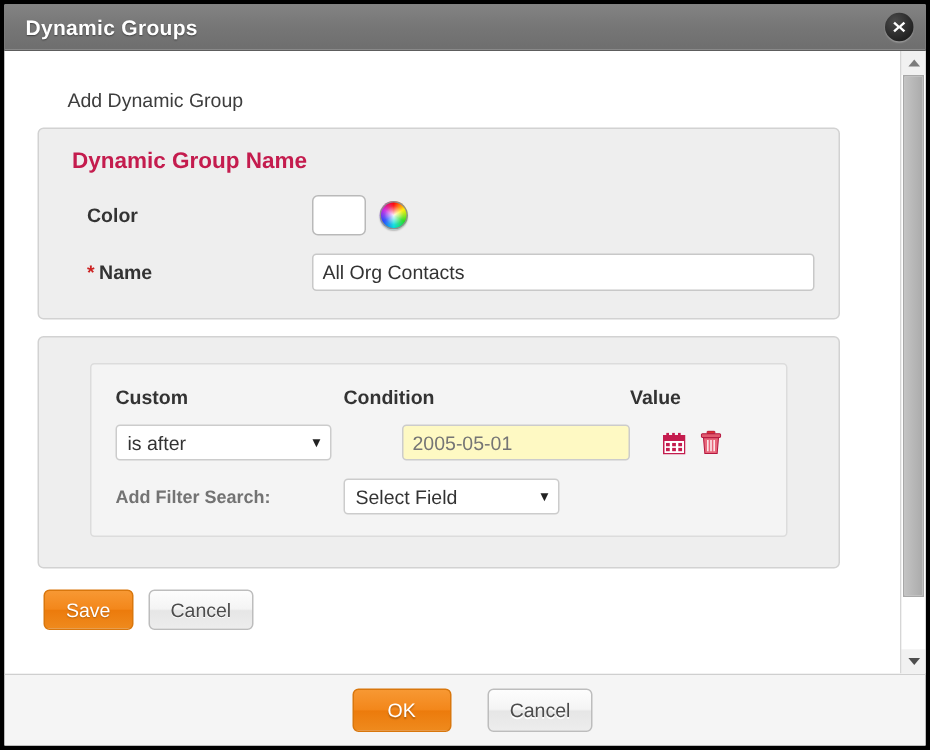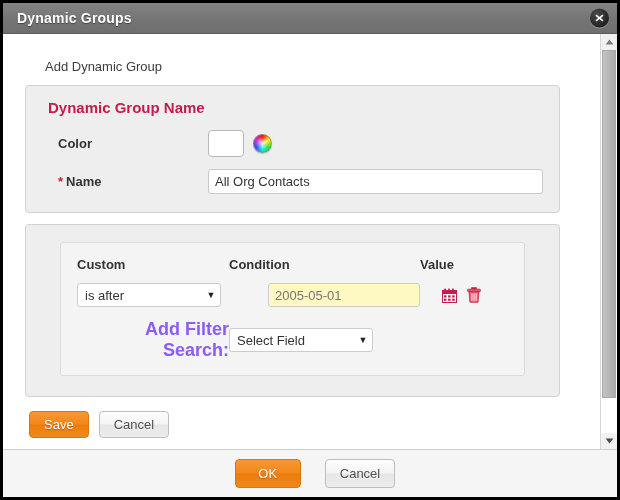--- a/index.html
+++ b/index.html
@@ -243,24 +243,23 @@
   }
   .icon-btn:first-of-type { margin-left: 14px; }
 
   .addfilter-row {
     display: flex;
     align-items: center;
   }
   .addfilter-label {
     width: 152px;
     flex: 0 0 152px;
-    font-size: 18px;
-    font-weight: bold;
-    color: #8b5cf6;
-    text-align: right;
+    font-size: 12px;
+    font-weight: bold;
+    color: #737373;
   }
 
   
   .actions {
     margin: 14px 0 0 14px;
     display: flex;
     align-items: center;
     gap: 10px;
   }
   .btn {

